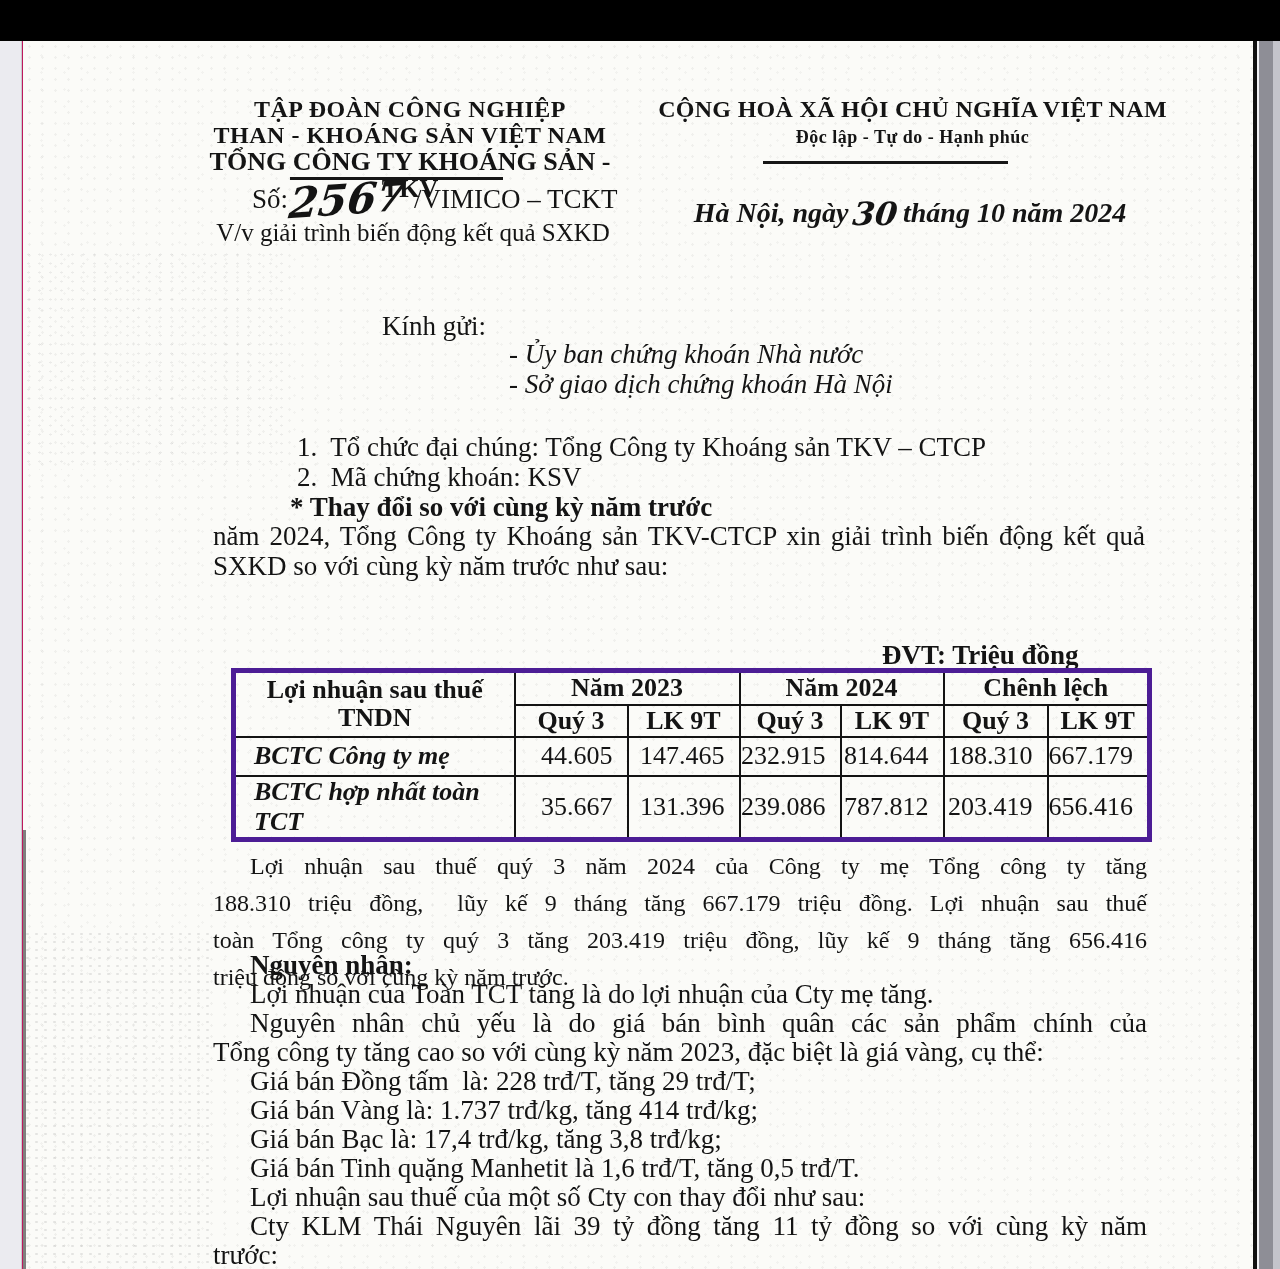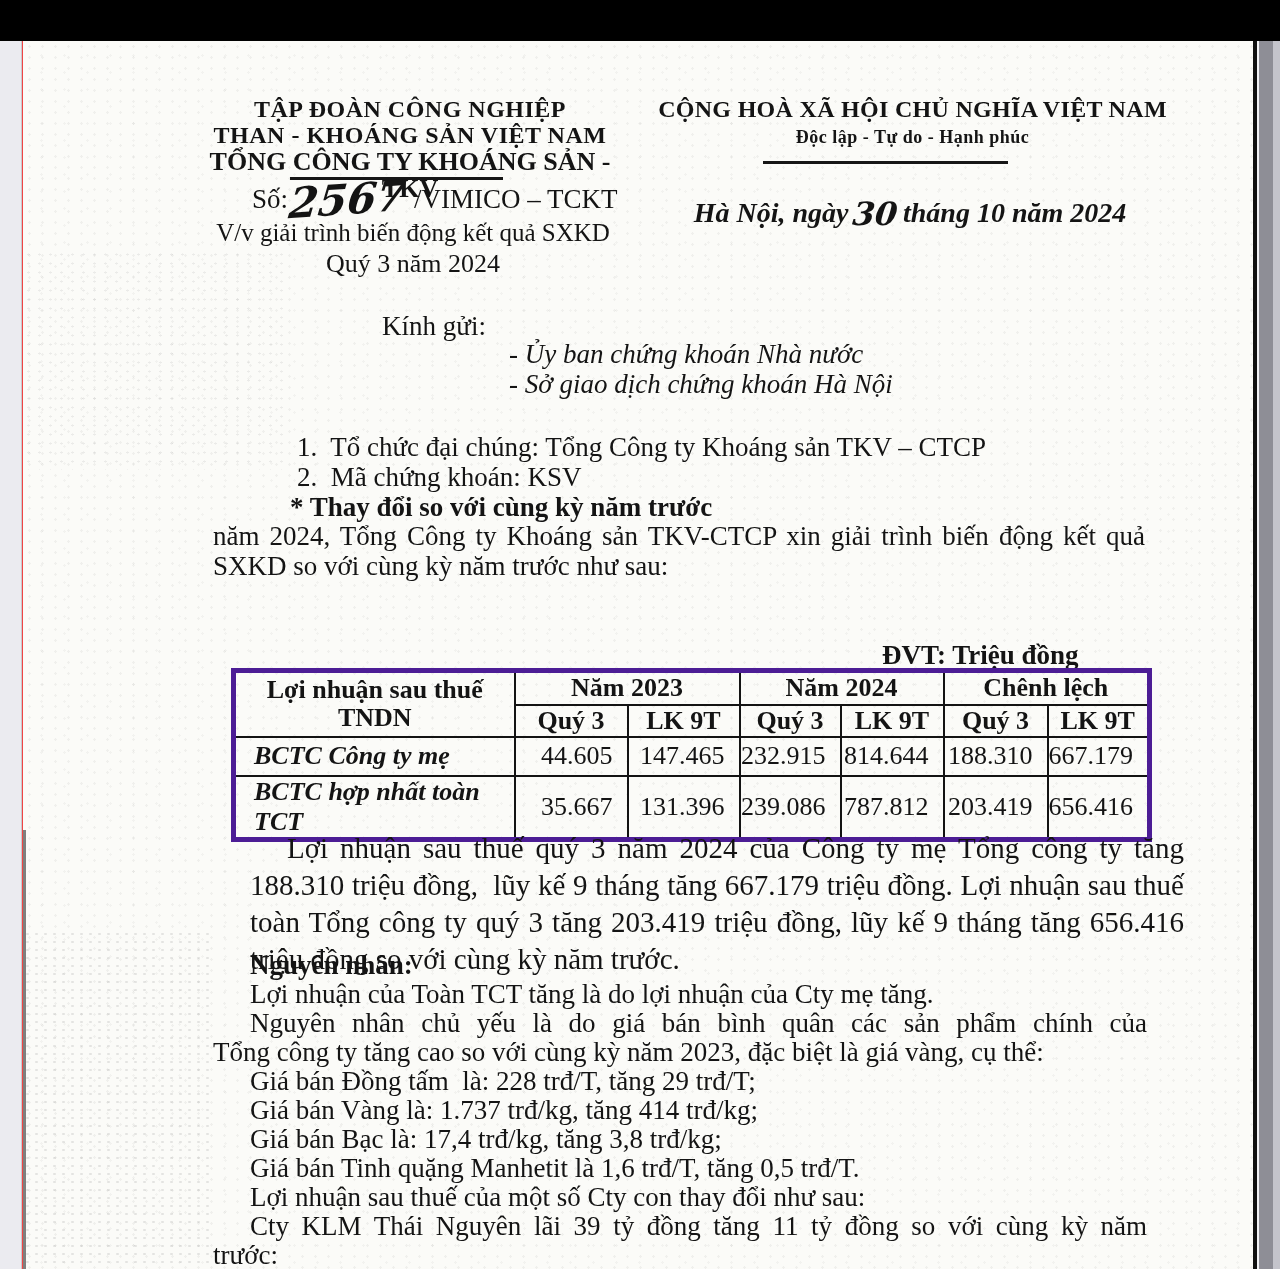--- a/index.html
+++ b/index.html
@@ -1,18 +1,18 @@
 <!DOCTYPE html>
 <html><head>
 <meta charset="utf-8">
 <style>
   * { margin:0; padding:0; box-sizing:border-box; }
   html,body { width:1280px; height:1269px; overflow:hidden; }
   body { font-family:"Liberation Serif","DejaVu Serif",serif; color:#141414; background:#e9e9ee; }
-  .screen { position:relative; width:1280px; height:1269px; background:#ef4444; }
+  .screen { position:relative; width:1280px; height:1269px; background:#be185d; }
 
   
   .top-bar   { position:absolute; left:0; top:0; width:1280px; height:41px; background:#000; }
   .left-strip{ position:absolute; left:0; top:41px; width:22px; height:1228px; background:#ebebf0; border-right:1px solid #c9c9cf; }
   .right-line{ position:absolute; left:1253px; top:41px; width:4px; height:1228px; background:#101010; }
   .right-strip{ position:absolute; left:1257px; top:41px; width:23px; height:1228px;
                 background:linear-gradient(90deg,#f2f2f5 0 2px,#8e8e96 2px 16px,#c4c4cb 16px); }
   .page { position:absolute; left:23px; top:41px; width:1230px; height:1228px; background-color:#fbfbf8;
           background-image:
             radial-gradient(circle, rgba(50,50,50,.055) 1px, transparent 1.5px),
@@ -70,21 +70,21 @@
   .tbl td { border:2px solid #131313; text-align:center; vertical-align:middle; padding:0; }
   .tbl { border:5px solid #4c1d95; }
   .tbl tr.h1 td { height:34px; font-weight:bold; }
   .tbl tr.h2 td { height:32px; font-weight:bold; }
   .tbl td.rowhead { font-weight:bold; line-height:28px; }
   .tbl tr.d td { height:39px; }
   .tbl tr.d td.lbl { font-weight:bold; font-style:italic; text-align:left; padding-left:18px; }
   .tbl tr.d td.val { text-align:right; padding-right:14px; }
 
   
-  .para1 { left:213px; top:830px; width:934px; font-size:29px; line-height:37px;margin-left:37px; }
+  .para1 { left:213px; top:848px; width:934px; font-size:24px; line-height:37px; }
   .lower { left:213px; top:951px; width:934px; font-size:27px; line-height:29px; }
 </style>
 </head>
 <body>
 
 <div class="screen">
   <div class="page"></div>
   <div class="noise-top"></div>
   <div class="noise-heavy"></div>
   <div class="edge-line"></div>
@@ -95,21 +95,20 @@
 
   <div class="abs ctr lh-left">
     <div class="l1">TẬP ĐOÀN CÔNG NGHIỆP</div>
     <div class="l2">THAN - KHOÁNG SẢN VIỆT NAM</div>
     <div class="l3">TỔNG CÔNG TY KHOÁNG SẢN - TKV</div>
   </div>
   <div class="abs rule-left"></div>
   <div class="abs so-line"><span>Số:</span><span class="hand hand-no">2567</span><span>/VIMICO – TCKT</span>
   </div>
   <div class="abs ctr vv-line">V/v giải trình biến động kết quả SXKD</div>
-  <div class="abs ctr quy-line">Quý 3 năm 2024</div>
 
   <div class="abs ctr lh-right">
     <div class="l1">CỘNG HOÀ XÃ HỘI CHỦ NGHĨA VIỆT NAM</div>
     <div class="l2">Độc lập - Tự do - Hạnh phúc</div>
   </div>
   <div class="abs rule-right"></div>
   <div class="abs ctr date-line"><span>Hà Nội, ngày</span><span class="hand hand-day">30</span><span>tháng 10 năm 2024</span>
   </div>
 
   <div class="abs kinh-gui">Kính gửi:</div>

